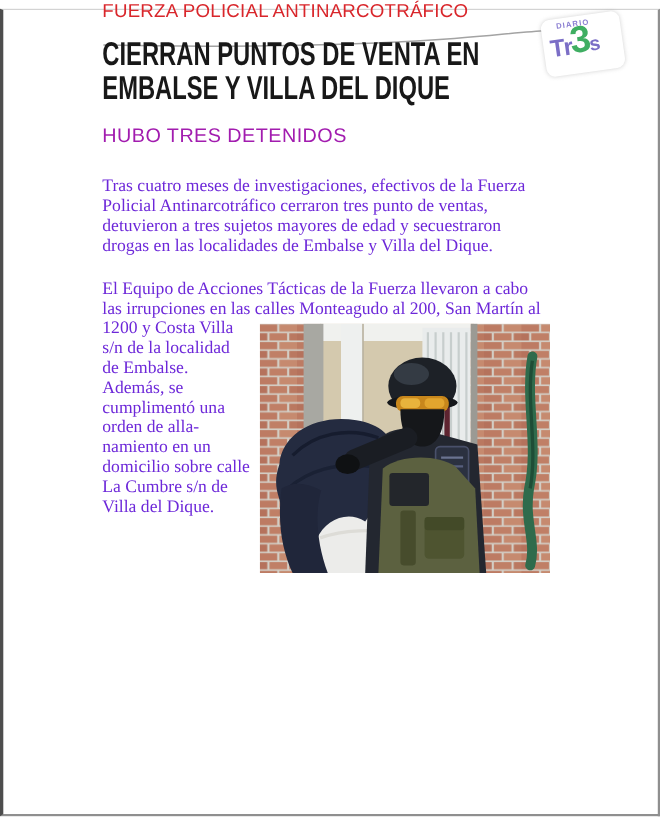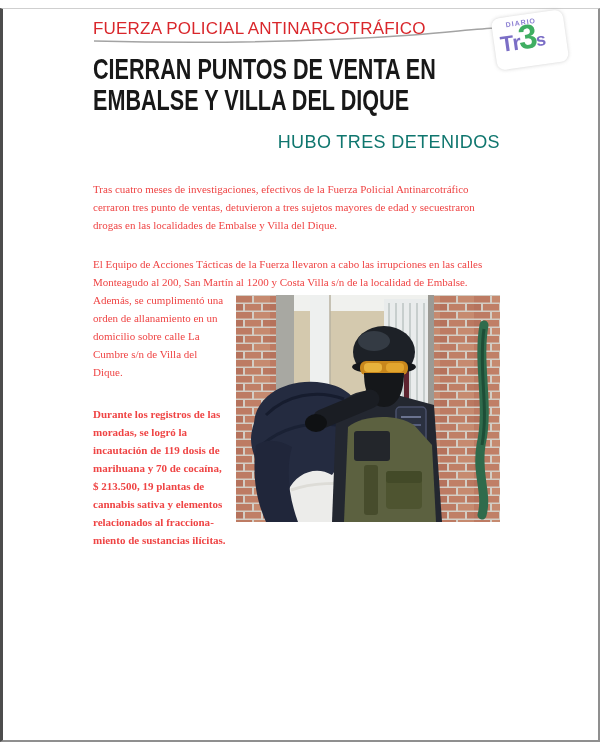--- a/index.html
+++ b/index.html
@@ -9,44 +9,44 @@
   }
   .frame {
     position:absolute; left:0; top:8px; right:0; bottom:8px;
     border-left:3px solid #4d4d4d; border-right:2px solid #8f8f8f;
     border-bottom:2px solid #8f8f8f; border-top:1px solid #cfcfcf;
     pointer-events:none;
   }
   .content { position:absolute; left:93px; top:0; width:407px; }
 
   .kicker {
-    margin-top:19px; font-size:17px; line-height:20px; font-weight:400;
+    font-size:17px; line-height:20px; font-weight:400;
     letter-spacing:0.2px; color:#d9262b;
   }
   .divider-svg { position:absolute; left:93px; top:24px; width:412px; height:22px; }
 
   .logo-card {
     position:absolute; left:494px; top:14px; width:72px; height:52px;
     background:#ffffff; border-radius:8px; transform:rotate(-8deg);
     box-shadow:0 0 4px rgba(150,150,150,.45); padding:2px 4px; box-sizing:border-box;
   }
   .logo-diario { font-size:7px; font-weight:700; letter-spacing:1px; color:#8b7fd2; margin:2px 0 0 10px; }
   .logo-word { display:flex; align-items:flex-end; margin:-4px 0 0 2px; font-weight:700; }
   .logo-tr { font-size:22px; color:#7b6ec6; line-height:1; }
   .logo-3  { font-size:34px; color:#3fae62; line-height:0.9; margin:0 -2px; }
   .logo-s  { font-size:18px; color:#7b6ec6; line-height:1.1; }
 
   h1.headline {
     margin:14px 0 0 0; width:555px; font-size:30px; line-height:31px;
     font-weight:700; color:#181818; letter-spacing:0;
     transform:scaleX(0.72); transform-origin:0 0;
   }
-  .subhead { margin-top:17px; font-size:18px; line-height:21px; font-weight:400; color:#0f766e; letter-spacing:0.4px;text-align:right; }
+  .subhead { margin-top:17px; font-size:18px; line-height:21px; font-weight:400; color:#a21caf; letter-spacing:0.4px; }
 
-  .article { font-family:"Liberation Serif", serif; font-size:11px; line-height:18px; color:#ef4444; }
+  .article { font-family:"Liberation Serif", serif; font-size:16px; line-height:18px; color:#6d28d9; }
   .article p { margin:0; hyphens:manual; }
   .p1 { margin-top:27px !important; margin-bottom:21px !important; }
   .p2 { margin-bottom:24px !important; }
   .pbold { font-weight:700; margin-bottom:14px !important; }
 
   .photo-float {
     float:right; width:264px; height:227px; margin:4px 0 12px 8px;
     display:block; overflow:hidden;
   }
   .photo-float svg { display:block; }
@@ -151,16 +151,15 @@
             <rect x="118" y="136" width="36" height="30" rx="3" fill="#23262b"></rect>
             <rect x="150" y="176" width="36" height="38" rx="4" fill="#4e5430"></rect>
             <rect x="150" y="176" width="36" height="12" rx="3" fill="#434a28"></rect>
             <rect x="128" y="170" width="14" height="50" rx="3" fill="#474c2c"></rect>
             <path d="M134,104 L86,124" stroke="#1a1d23" stroke-width="19" stroke-linecap="round" fill="none"></path>
             <ellipse cx="80" cy="128" rx="11" ry="9" fill="#0f1113"></ellipse>
           </g>
         </svg>
       </span><span>Costa Villa s/n de la localidad de Embalse. Además, se cumplimentó una orden de alla­namiento en un domicilio sobre calle La Cumbre s/n de Villa del Dique.</span></p>
 
-      <p class="pbold">Durante los registros de las moradas, se logró la incautación de 119 dosis de marihuana y 70 de cocaína, $ 213.500, 19 plantas de cannabis sativa y elementos relacionados al fracciona­miento de sustancias ilícitas.</p>
     </div>
   </div>
 </div>
 
 </body></html>

